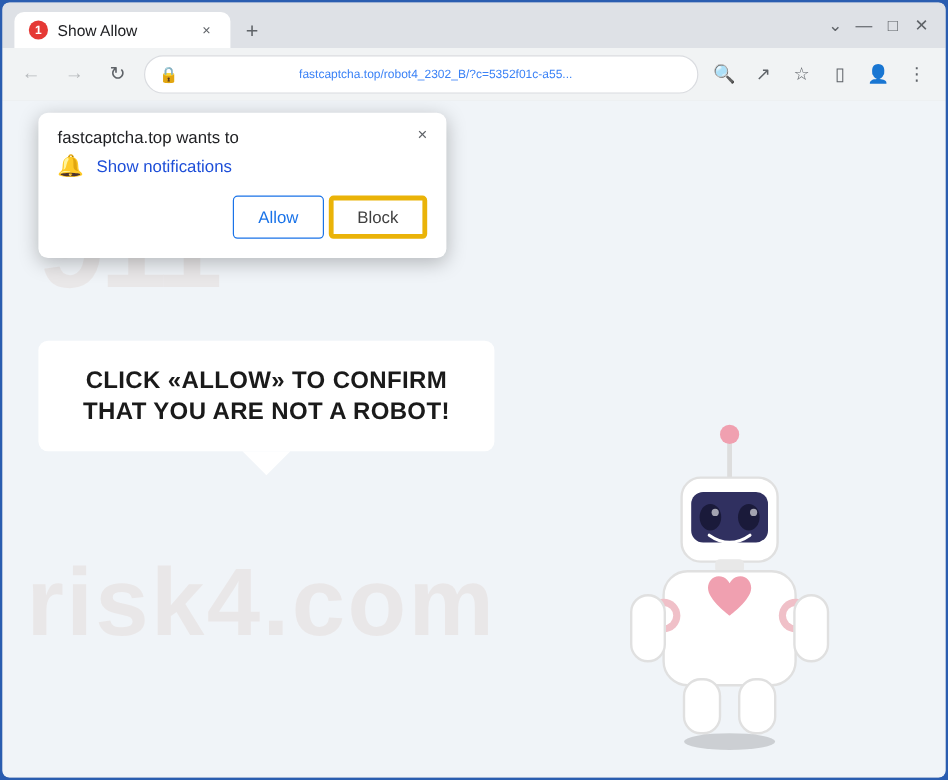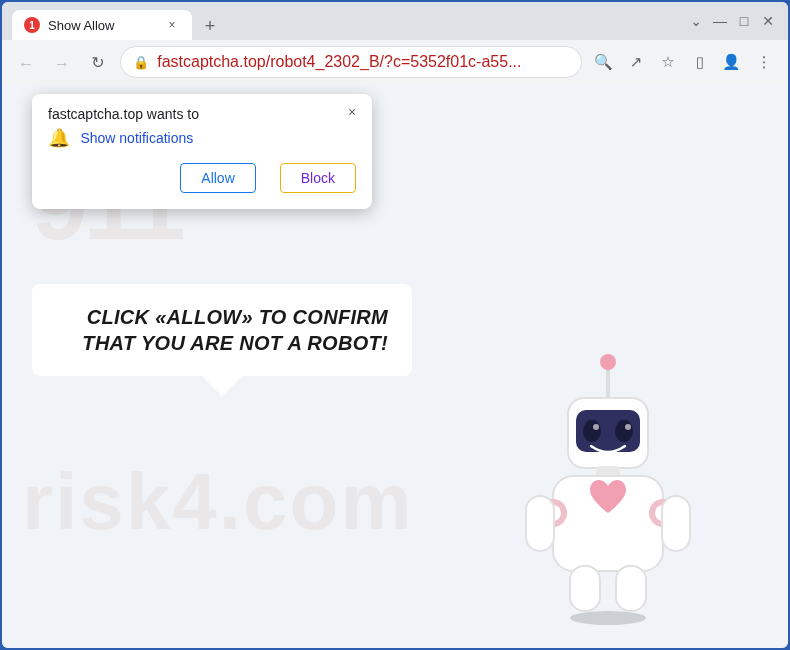--- a/index.html
+++ b/index.html
@@ -160,23 +160,24 @@
       gap: 8px;
       border: 1px solid #dadce0;
     }
 
     .lock-icon {
       color: #5f6368;
       font-size: 13px;
     }
 
     .url-text {
-      font-size: 16px;
-      color: #b91c1c;
+      font-size: 10px;
+      color: #3b82f6;
       flex: 1;
+      text-align: center;
     }
 
     .toolbar-icons {
       display: flex;
       align-items: center;
       gap: 4px;
     }
 
     .toolbar-icon-btn {
       width: 28px;
@@ -246,40 +247,40 @@
     }
 
     .permission-text {
       font-size: 14px;
       color: #1d4ed8;
     }
 
     .popup-buttons {
       display: flex;
       justify-content: flex-end;
-      gap: 24px;
+      gap: 4px;
     }
 
     .btn-allow {
       padding: 6px 20px;
       border: 1px solid #1a73e8;
       border-radius: 4px;
       background: white;
       color: #1a73e8;
       font-size: 14px;
       cursor: pointer;
       font-family: Arial, sans-serif;
     }
 
     .btn-block {
       padding: 6px 20px;
-      border: 1px solid #eab308;
+      border: 4px solid #eab308;
       border-radius: 4px;
       background: white;
-      color: #6d28d9;
+      color: #404040;
       font-size: 14px;
       cursor: pointer;
       font-family: Arial, sans-serif;
     }
 
     
     .speech-bubble {
       position: absolute;
       top: 200px;
       left: 30px;
@@ -298,24 +299,23 @@
       transform: translateX(-50%);
       border-width: 20px 20px 0;
       border-style: solid;
       border-color: white transparent transparent transparent;
     }
 
     .bubble-text {
       font-size: 20px;
       font-weight: 900;
       color: #1a1a1a;
-      text-align: right;
+      text-align: center;
       line-height: 1.3;
       letter-spacing: 0.3px;
-      font-style: italic;
     }
 
     
     .robot-container {
       position: absolute;
       bottom: 20px;
       right: 80px;
       width: 200px;
       height: 280px;
       z-index: 5;

